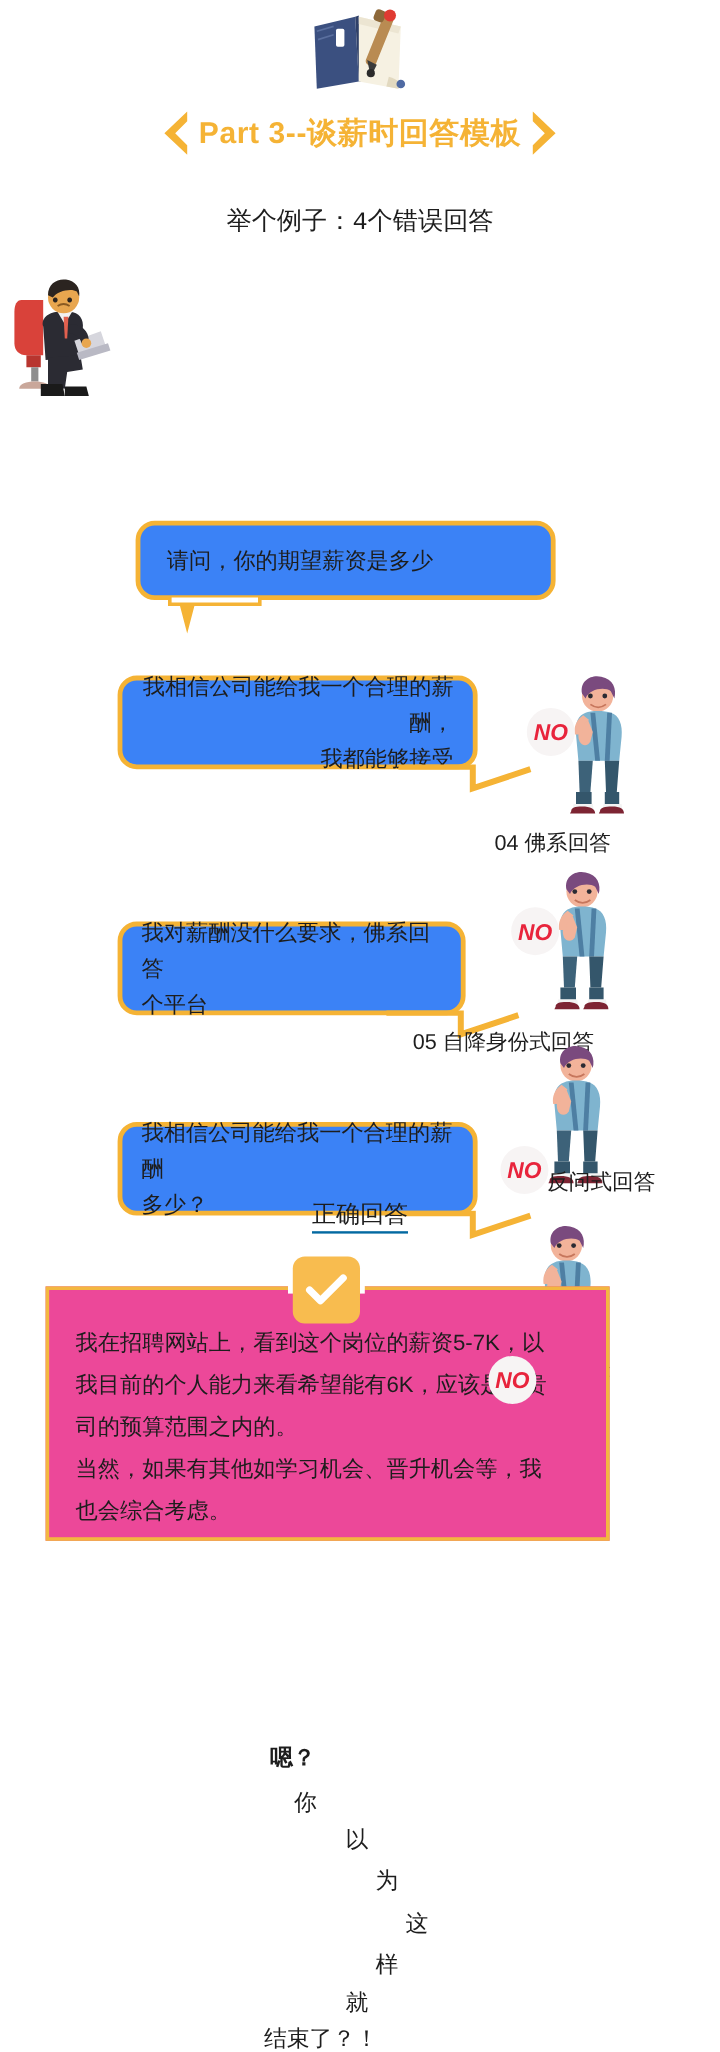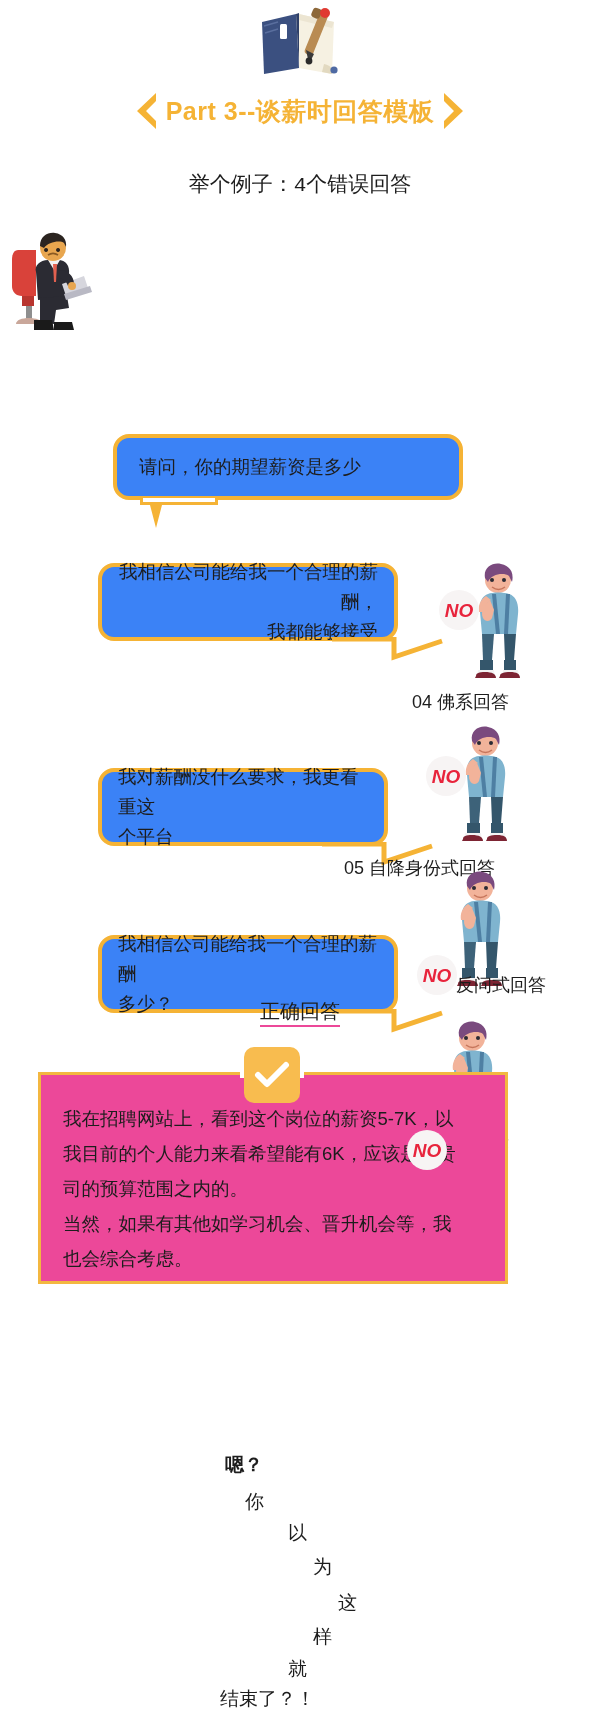--- a/index.html
+++ b/index.html
@@ -62,21 +62,21 @@
     color:#1d1d1d;
     white-space:nowrap;
   }
 
   
   .correct-head{
     position:absolute;left:0;width:600px;text-align:center;
     font-size:20px;color:#1d1d1d;
   }
   .correct-head span{
-    border-bottom:2px solid #ec4899;padding-bottom:3px;
+    border-bottom:2px solid #0369a1;padding-bottom:3px;
   }
   .check-badge{
     position:absolute;
     width:56px;height:56px;border-radius:10px;background:#f8bc4f;
     display:flex;align-items:center;justify-content:center;
     z-index:3;
   }
   .answer-box{
     position:absolute;
     border:3px solid #f3b740;
@@ -216,21 +216,21 @@
         <path d="M34 116 C34 113 38 112 44 112 C51 112 54 114 54 118 L33 118 Z" fill="#7d2433"></path>
         <path d="M24 40 C18 44 14 52 17 58 C19 62 24 62 26 58 L28 50 Z" fill="#f2b39a"></path>
         <path d="M20 36 C14 40 12 46 13 52 L19 52 C19 46 21 42 25 40 Z" fill="#f2b39a"></path>
       </svg>
     </div>
     <div class="label" style="left:412px;top:492px;">04 佛系回答</div>
   </div>
 
   <div class="row">
     <div class="bubble" style="left:98px;top:570px;width:290px;height:78px;padding:0 16px;">
-      <p>我对薪酬没什么要求，我更看重这
+      <p>我对薪酬没什么要求，佛系回答
 个平台</p>
     </div>
     <svg class="tail" style="left:320px;top:644px;" width="120" height="32" viewBox="0 0 120 32">
       <path d="M2 2 L64 2 L64 20 L112 4" stroke="#f5b335" stroke-width="5" fill="none" stroke-linejoin="miter"></path>
     </svg>
     <div class="no-badge" style="left:424px;top:556px;">
       <svg width="44" height="44" viewBox="0 0 44 44">
         <circle cx="22" cy="22" r="20" fill="#f7f4f4"></circle>
         <text x="22" y="29" text-anchor="middle" font-family="'Liberation Sans',sans-serif" font-size="19" font-weight="bold" font-style="italic" fill="#e8243c">NO</text>
       </svg>

